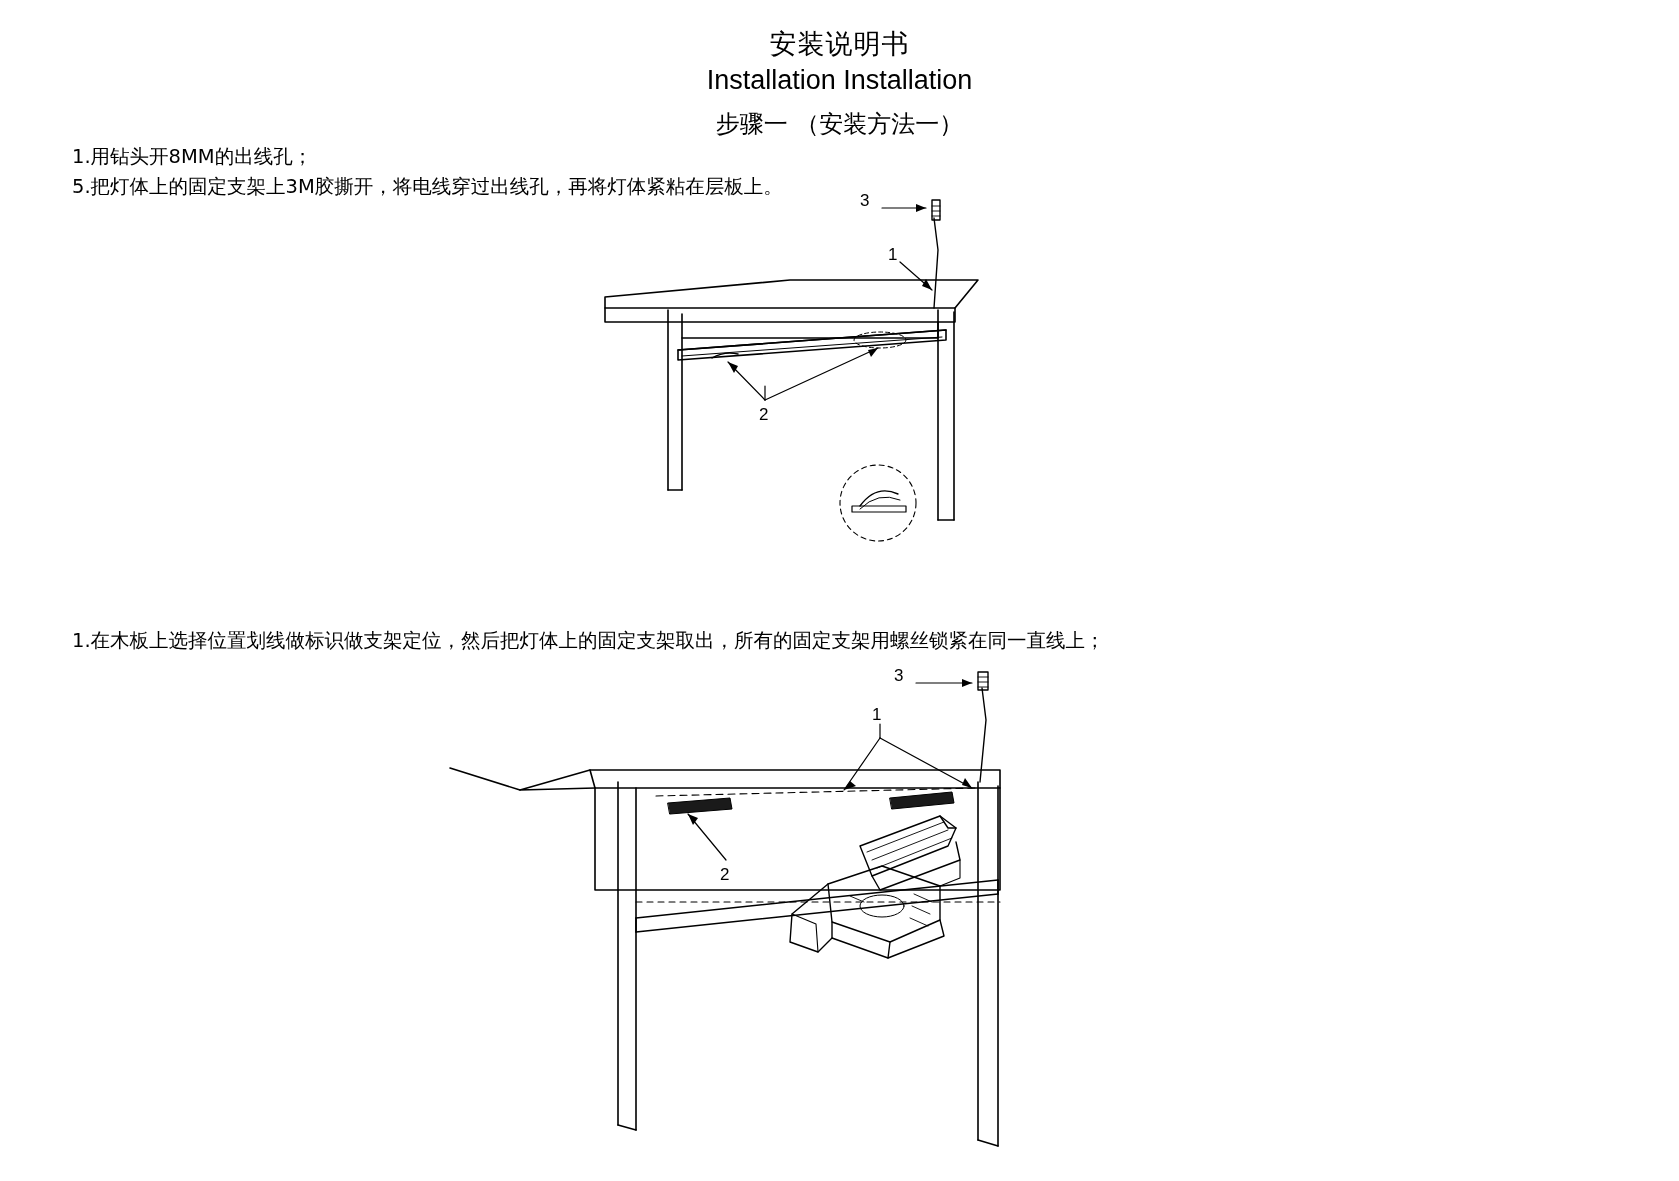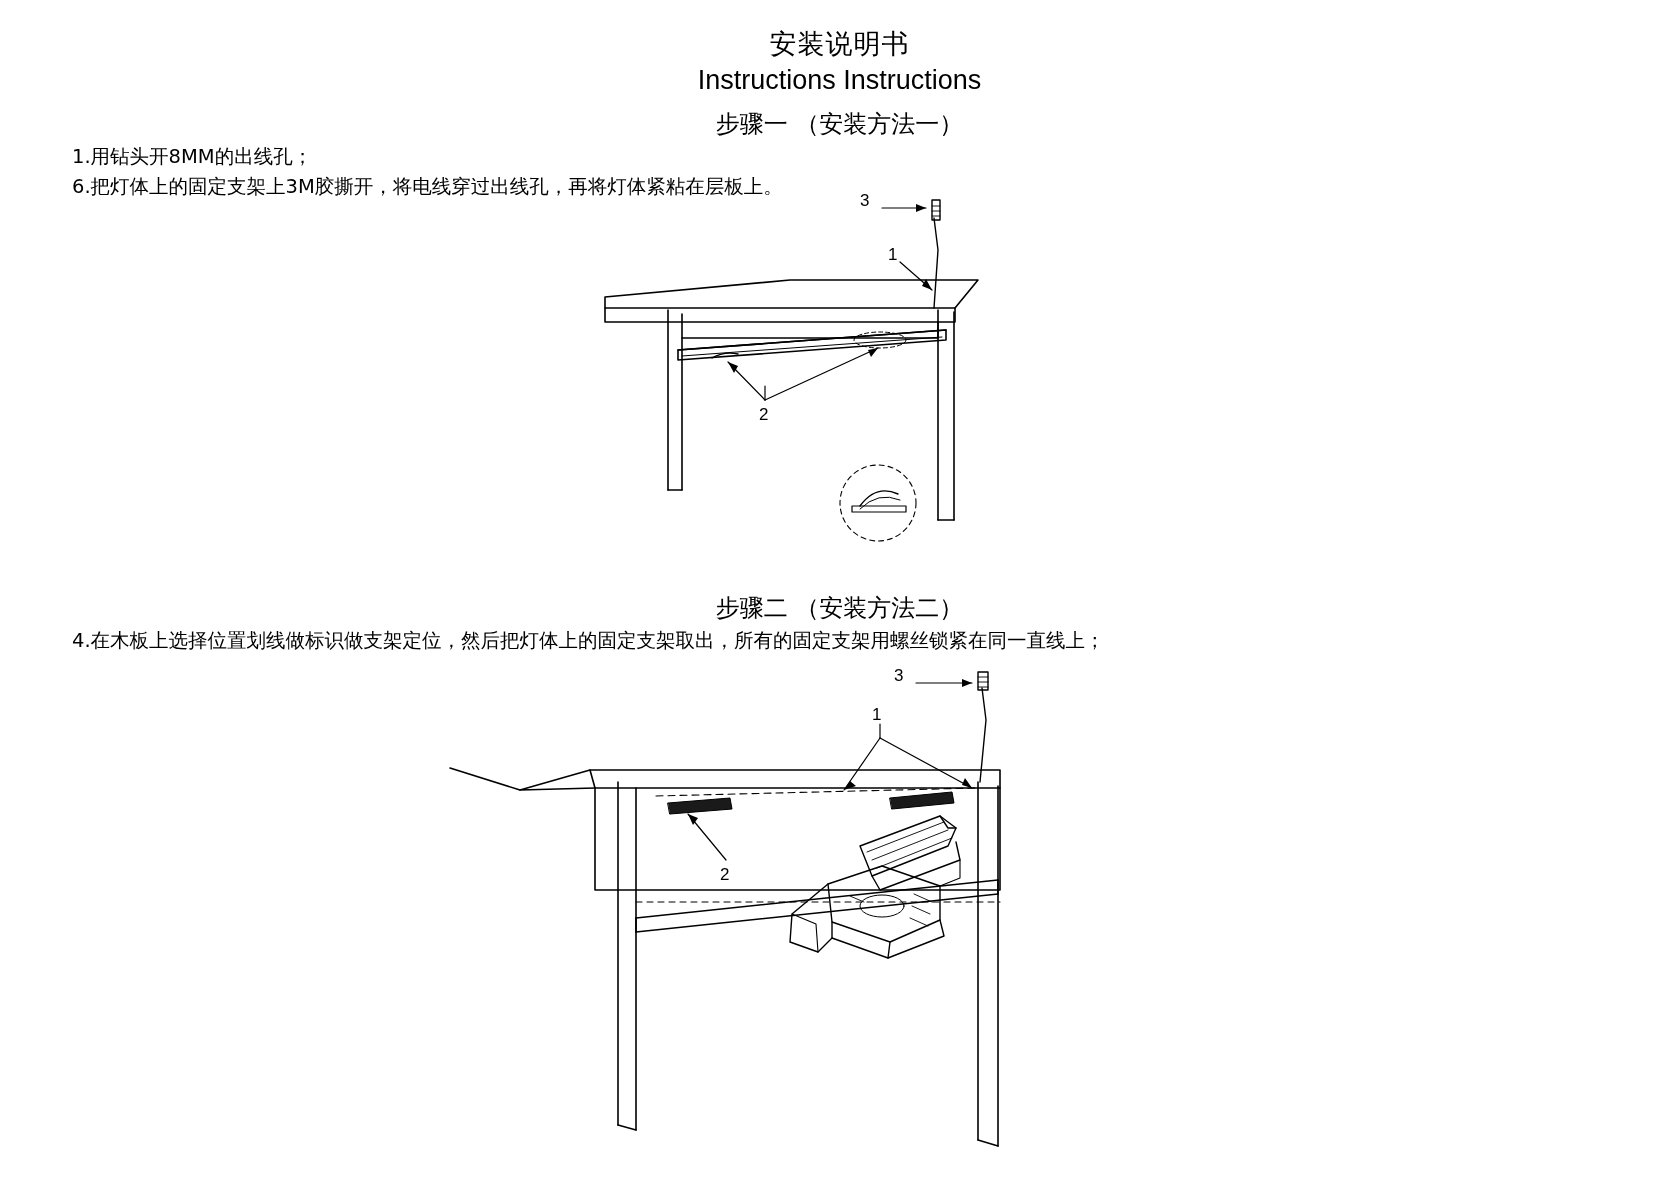--- a/index.html
+++ b/index.html
@@ -76,26 +76,26 @@
     font-size: 17px;
     fill: #000;
   }
 </style>
 </head>
 <body>
 
 <div class="page">
 
   <div class="title-cn">安装说明书</div>
-  <div class="title-en">Instructions Instructions</div>
+  <div class="title-en">Installation Installation</div>
 
   <div class="step-heading" id="step1-heading">步骤一 （安装方法一）</div>
   <div class="step-lines" id="step1-lines">
     <span class="step-line">1.用钻头开8MM的出线孔；</span>
-    <span class="step-line">6.把灯体上的固定支架上3M胶撕开，将电线穿过出线孔，再将灯体紧粘在层板上。</span>
+    <span class="step-line">5.把灯体上的固定支架上3M胶撕开，将电线穿过出线孔，再将灯体紧粘在层板上。</span>
   </div>
 
   <div class="figure" id="figure-1">
     <svg width="560" height="370" viewBox="0 0 560 370">
       <g fill="none" stroke="#000" stroke-width="1.6" stroke-linejoin="round" stroke-linecap="round">
 
         <path d="M45 107 L230 90 L418 90 L395 118 L45 118 Z"></path>
 
         <path d="M45 118 L45 132 L395 132 L395 118"></path>
 
@@ -137,23 +137,22 @@
         <path d="M292 322 L346 322 L346 316 L292 316 Z" stroke-width="1.2"></path>
         <path d="M300 316 q16 -22 38 -12" stroke-width="1.4"></path>
         <path d="M300 319 q18 -18 40 -9" stroke-width="1"></path>
       </g>
       <text class="lbl" x="300" y="16">3</text>
       <text class="lbl" x="328" y="70">1</text>
       <text class="lbl" x="199" y="230">2</text>
     </svg>
   </div>
 
-  <div class="step-heading" id="step2-heading">步骤二 （安装方法二）</div>
   <div class="step-lines" id="step2-lines">
-    <span class="step-line">4.在木板上选择位置划线做标识做支架定位，然后把灯体上的固定支架取出，所有的固定支架用螺丝锁紧在同一直线上；</span>
+    <span class="step-line">1.在木板上选择位置划线做标识做支架定位，然后把灯体上的固定支架取出，所有的固定支架用螺丝锁紧在同一直线上；</span>
   </div>
 
   <div class="figure" id="figure-2">
     <svg width="820" height="500" viewBox="0 0 820 500">
       <g fill="none" stroke="#000" stroke-width="1.6" stroke-linejoin="round" stroke-linecap="round">
 
         <path d="M100 120 L170 100 L580 100 L580 118 L175 118 Z"></path>
         <path d="M170 100 L175 118"></path>
 
         <path d="M100 120 L30 98"></path>

